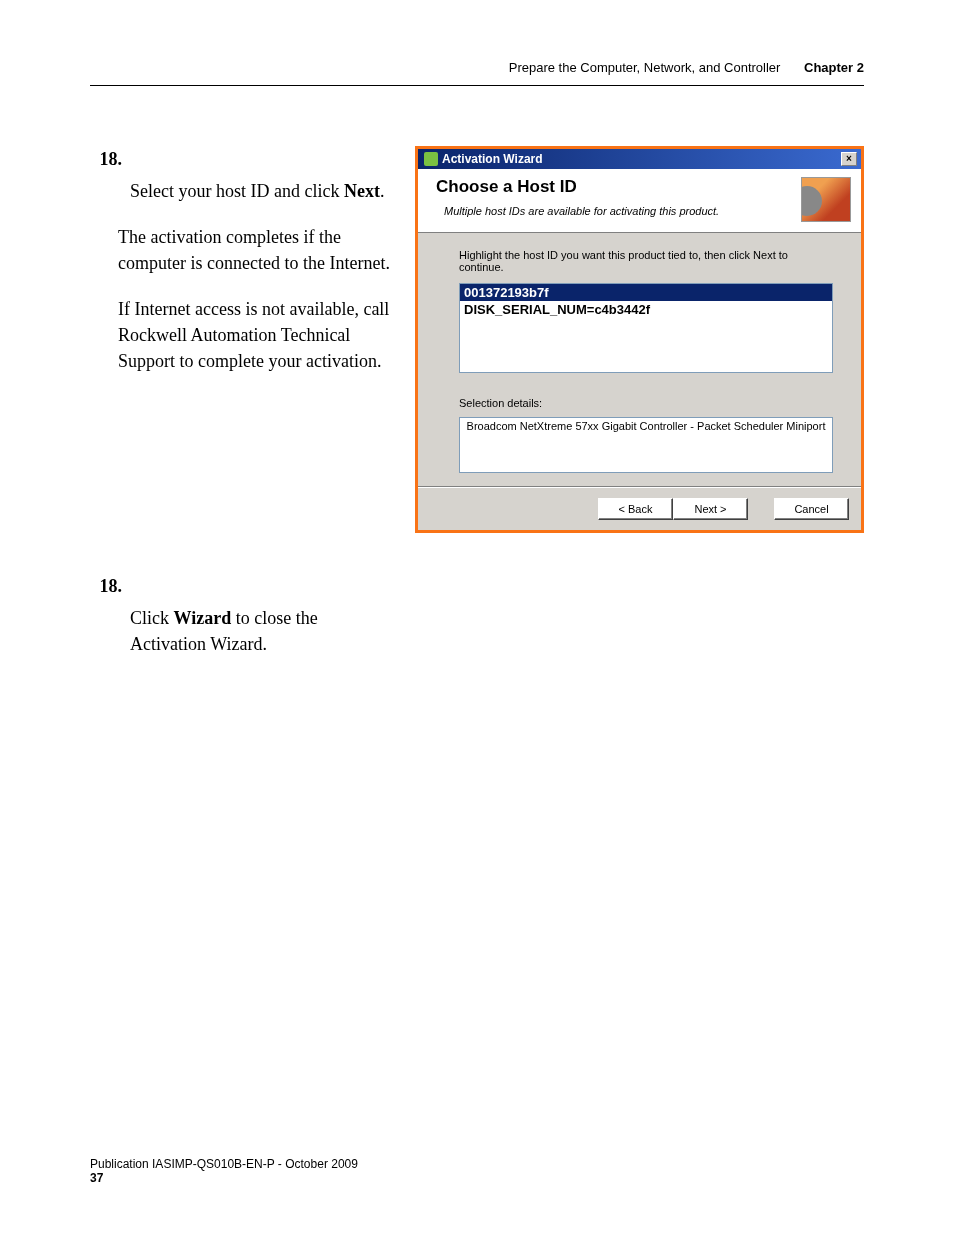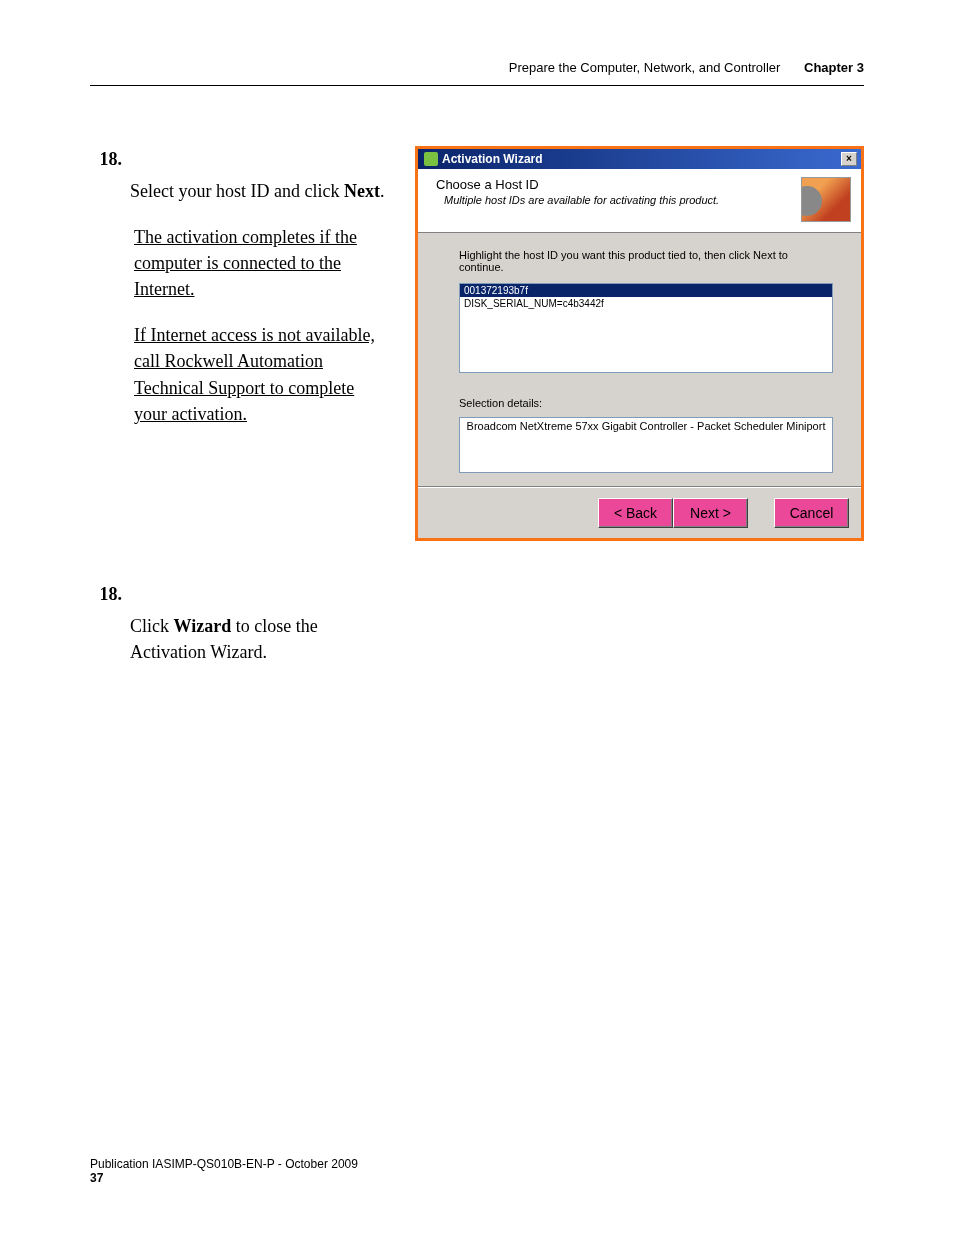--- a/index.html
+++ b/index.html
@@ -40,21 +40,21 @@
   .step-num {
     font-weight: bold;
     width: 40px;
     text-align: right;
     padding-right: 8px;
     flex-shrink: 0;
   }
   .step-body { flex: 1; }
   .step-body p { margin-bottom: 20px; margin-top: 32px; }
   .step-body .bold { font-weight: bold; }
-  .indent-para { margin-left: 44px; margin-bottom: 20px; text-decoration: underline; }
+  .indent-para { margin-left: 28px; margin-bottom: 20px; }
 
   
   .wizard {
     flex: 1;
     border: 3px solid #f97316;
     font-family: Tahoma, Arial, sans-serif;
     font-size: 11px;
     background: #d6d3ce;
     position: relative;
     width: 455px;
@@ -91,21 +91,21 @@
   }
   .wiz-header {
     background: #fff;
     padding: 8px 10px 10px 18px;
     border-bottom: 1px solid #808080;
     display: flex;
     justify-content: space-between;
     align-items: flex-start;
   }
   .wiz-header-text { flex: 1; }
-  .wiz-header-title { font-weight: normal; font-size: 13px; margin-bottom: 2px; }
+  .wiz-header-title { font-weight: bold; font-size: 17px; margin-bottom: 8px; }
   .wiz-header-sub { font-size: 11px; margin-left: 8px; font-style: italic; }
   .wiz-header-img {
     width: 50px; height: 45px;
     background: linear-gradient(135deg, #f0a050 30%, #c04020 70%);
     border: 1px solid #999;
     margin-left: 10px;
     flex-shrink: 0;
     position: relative;
     overflow: hidden;
   }
@@ -124,22 +124,23 @@
   }
   .wiz-instruction { margin-bottom: 10px; }
   .host-list {
     background: #fff;
     border: 1px solid #7f9db9;
     height: 90px;
     overflow: hidden;
   }
   .host-item {
     padding: 1px 4px;
-    font-size: 10px;
+    font-size: 13px;
     white-space: nowrap;
+    font-weight: bold;
   }
   .host-item.selected {
     background: #0a246a;
     color: #fff;
   }
   .sel-details-label { margin-top: 24px; margin-bottom: 8px; }
   .details-box {
     background: #fff;
     border: 1px solid #7f9db9;
     height: 56px;
@@ -152,28 +153,28 @@
     box-shadow: 0 -1px 0 #808080;
     padding: 10px 12px;
     display: flex;
     justify-content: flex-end;
     align-items: center;
     gap: 6px;
     background: #d6d3ce;
   }
   .wiz-btn {
     width: 75px;
-    height: 30px;
-    background: #ec4899;
+    height: 22px;
+    background: #ffffff;
     border: 1px solid #404040;
     border-top-color: #fff;
     border-left-color: #fff;
     box-shadow: inset -1px -1px 0 #808080;
     font-family: Tahoma, Arial, sans-serif;
-    font-size: 14px;
+    font-size: 11px;
     cursor: pointer;
   }
   .wiz-btn:first-of-type { margin-right: 0; }
   .btn-group { display: flex; margin-right: 20px; }
 
   .page-footer {
     position: absolute;
     bottom: 50px;
     left: 90px;
     right: 90px;
@@ -184,21 +185,21 @@
     flex-direction: column;
   }
   .page-number { font-weight: bold; }
 </style>
 </head>
 <body>
 
 <div class="page">
   <div class="header-area">
     <span>Prepare the Computer, Network, and Controller</span>
-    <span class="chapter-label">Chapter 3</span>
+    <span class="chapter-label">Chapter 2</span>
   </div>
 
   <div class="content-row">
     <div class="text-col">
       <div class="step-line">
         <div class="step-num">18.</div>
         <div class="step-body">
           <p>
             <span>Select your host ID and click </span><span class="bold">Next</span><span>.</span>
           </p>

